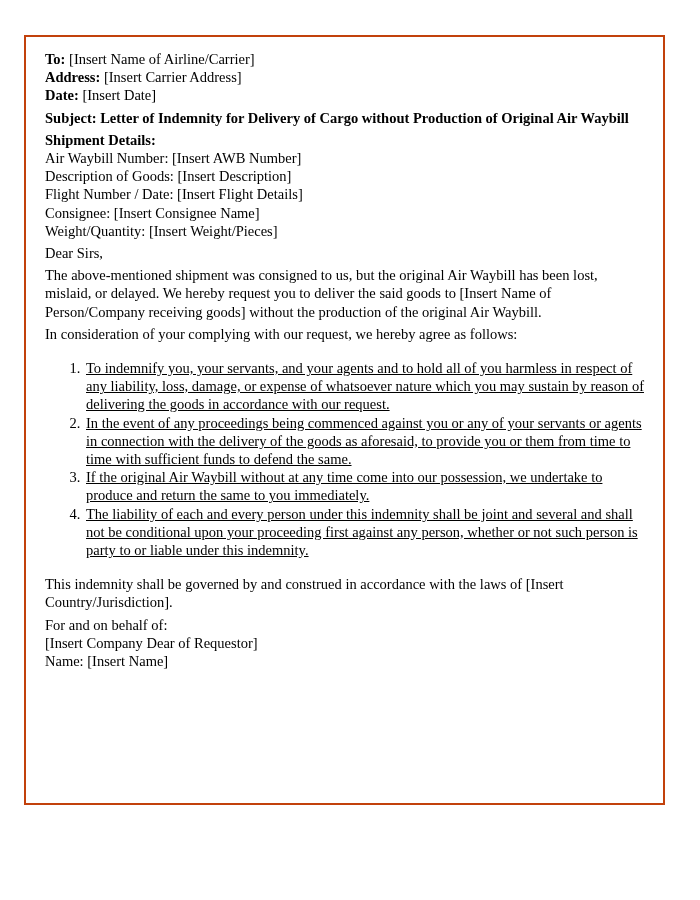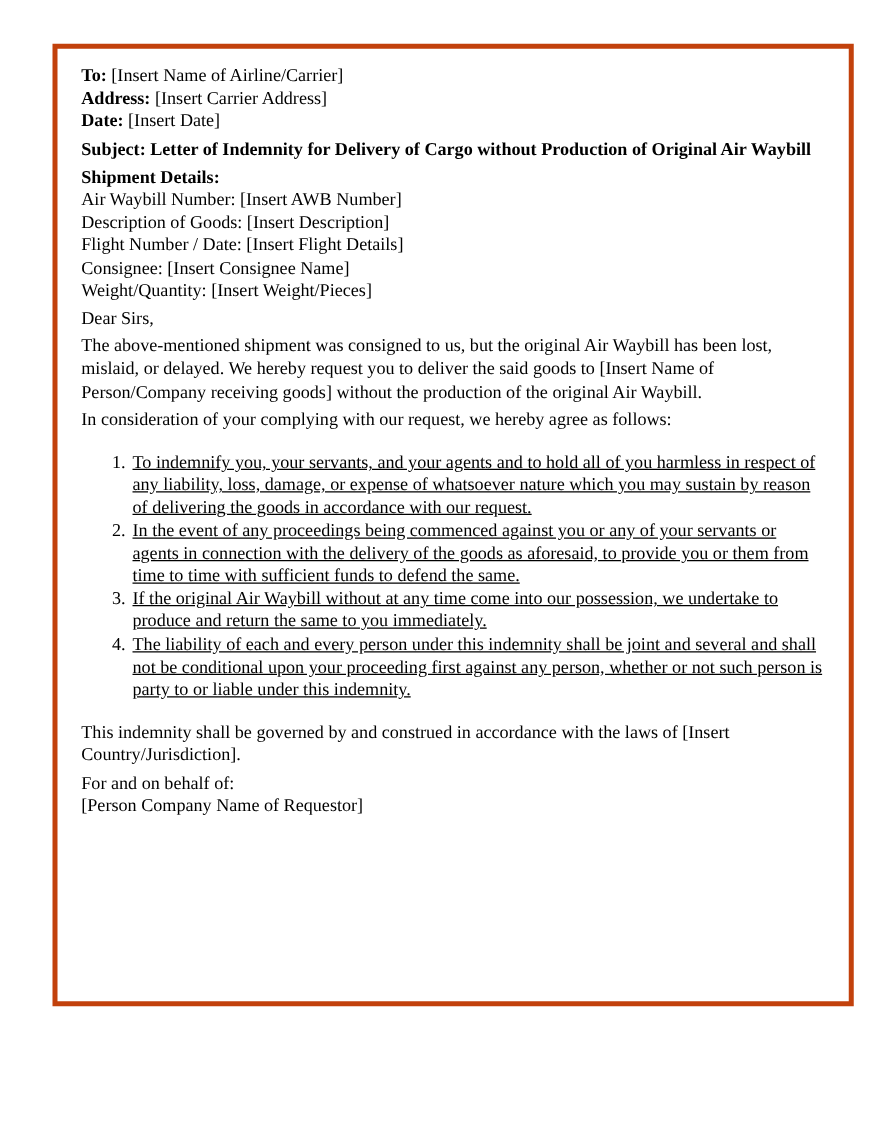--- a/index.html
+++ b/index.html
@@ -5,25 +5,25 @@
   * { margin: 0; padding: 0; box-sizing: border-box; }
   html, body {
     width: 700px;
     height: 900px;
     background: #ffffff;
     font-family: "Liberation Serif", serif;
     color: #000000;
   }
   .letter-box {
     position: absolute;
-    left: 42px;
+    left: 24px;
     top: 35px;
     width: 641px;
     height: 770px;
-    border: 4px solid #c2410c;
+    border: 2px solid #c2410c;
     padding: 13px 19px;
     overflow: hidden;
     font-size: 14.5px;
     line-height: 18.2px;
   }
   p { margin: 0; }
   .gap { margin-top: 4px; }
   .b { font-weight: bold; }
   ol.indemnity-list {
     margin: 16px 0;
@@ -67,15 +67,16 @@
     <li>To indemnify you, your servants, and your agents and to hold all of you harmless in respect of any liability, loss, damage, or expense of whatsoever nature which you may sustain by reason of delivering the goods in accordance with our request.</li>
     <li>In the event of any proceedings being commenced against you or any of your servants or agents in connection with the delivery of the goods as aforesaid, to provide you or them from time to time with sufficient funds to defend the same.</li>
     <li>If the original Air Waybill without at any time come into our possession, we undertake to produce and return the same to you immediately.</li>
     <li>The liability of each and every person under this indemnity shall be joint and several and shall not be conditional upon your proceeding first against any person, whether or not such person is party to or liable under this indemnity.</li>
   </ol>
 
   <p>This indemnity shall be governed by and construed in accordance with the laws of [Insert Country/Jurisdiction].</p>
 
 
   <p class="gap">For and on behalf of:</p>
-  <p>[Person Company Name of Requestor]</p>
+  <p>[Insert Company Dear of Requestor]</p>
+  <p>Name: [Insert Name]</p>
 
 </div>
 
 </body></html>

